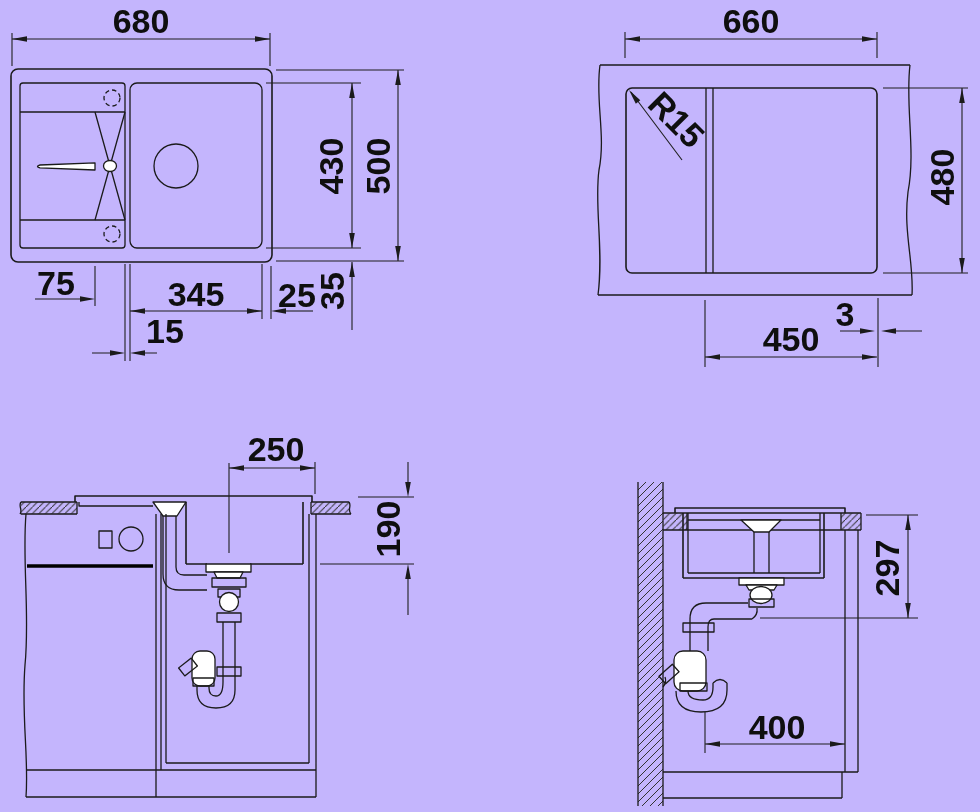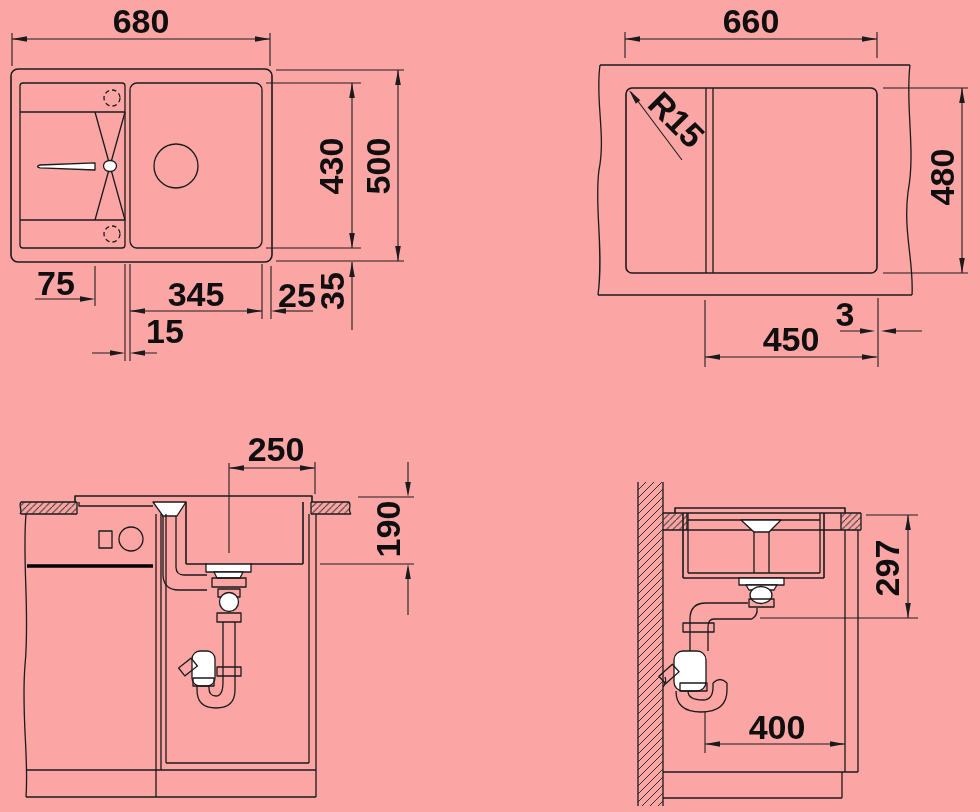--- a/index.html
+++ b/index.html
@@ -1,16 +1,16 @@
 <!DOCTYPE html>
 <html><head>
 <meta charset="utf-8">
 <style>
   html,body{margin:0;padding:0;background:#ffffff;}
-  .stage{width:980px;height:812px;position:relative;background:#fca5a5;}
+  .stage{width:980px;height:812px;position:relative;background:#c4b5fd;}
   svg{display:block;}
   .ln{fill:none;stroke:#1b1b1b;stroke-width:1.6;stroke-linejoin:round;stroke-linecap:butt;}
   .md{fill:none;stroke:#1b1b1b;stroke-width:1.3;stroke-linejoin:round;}
   .dim{fill:none;stroke:#1f1f1f;stroke-width:1.1;}
   .thick{fill:none;stroke:#000;stroke-width:3.4;}
   .dash{fill:none;stroke:#1b1b1b;stroke-width:1.3;stroke-dasharray:4.5 3;}
   .arr{fill:#1b1b1b;stroke:none;}
   .txt{font-family:"Liberation Sans","DejaVu Sans",sans-serif;font-weight:bold;font-size:34px;fill:#0f0f0f;}
   .fillw{fill:#ffffff;}
 </style>

